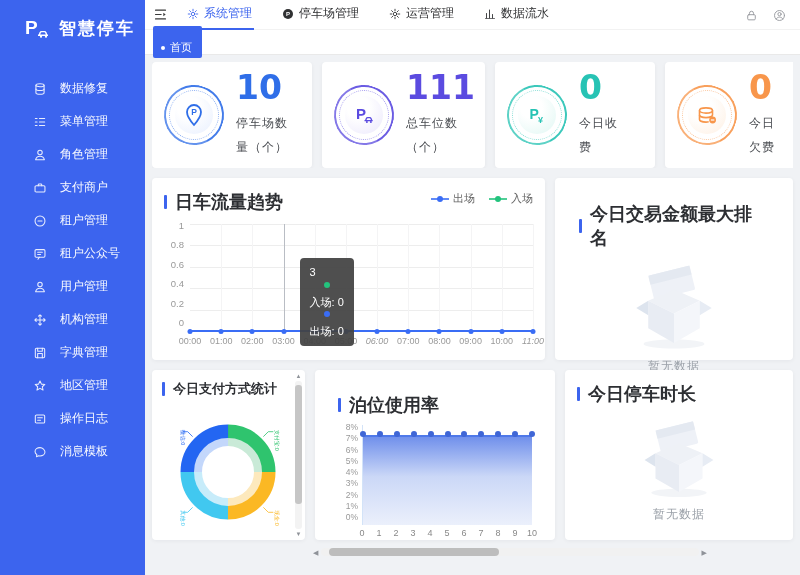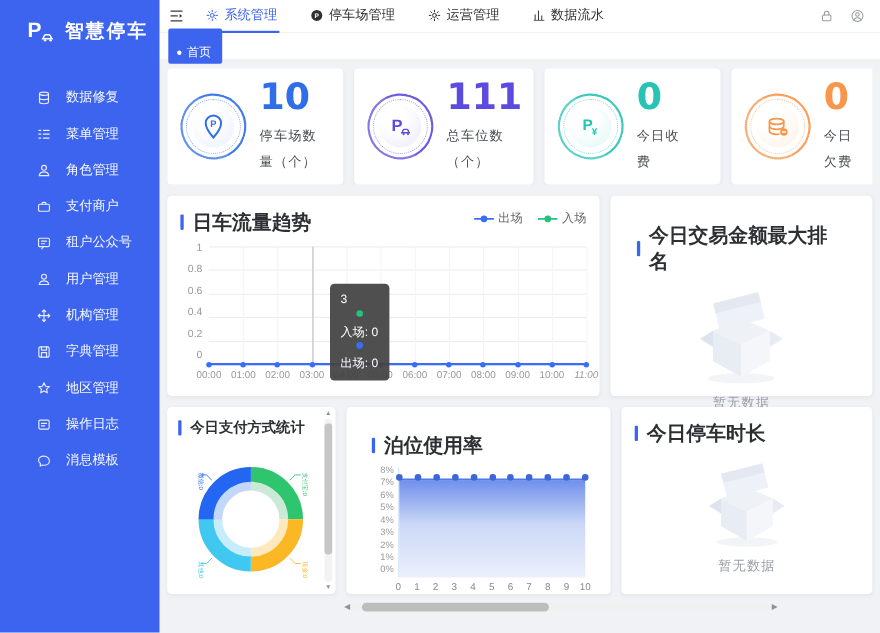--- a/index.html
+++ b/index.html
@@ -160,20 +160,31 @@
       <div class="menu-item">
         <span class="mi-icon">
           <svg width="14" height="14" viewBox="0 0 24 24">
             <g fill="none" stroke="currentColor" stroke-width="1.8" stroke-linecap="round" stroke-linejoin="round">
               <rect x="3.5" y="8" width="17" height="11" rx="2"></rect>
               <path d="M9 8V6.5A1.5 1.5 0 0110.5 5h3A1.5 1.5 0 0115 6.5V8"></path>
             </g>
           </svg>
         </span>
         <span>支付商户</span>
+      </div>
+      <div class="menu-item">
+        <span class="mi-icon">
+          <svg width="14" height="14" viewBox="0 0 24 24">
+            <g fill="none" stroke="currentColor" stroke-width="1.8" stroke-linecap="round" stroke-linejoin="round">
+              <circle cx="12" cy="12" r="8.5"></circle>
+              <path d="M8.5 12h7"></path>
+            </g>
+          </svg>
+        </span>
+        <span>租户管理</span>
       </div>
       <div class="menu-item">
         <span class="mi-icon">
           <svg width="14" height="14" viewBox="0 0 24 24">
             <g fill="none" stroke="currentColor" stroke-width="1.8" stroke-linecap="round" stroke-linejoin="round">
               <rect x="3.5" y="4.5" width="17" height="13" rx="2"></rect>
               <path d="M8.5 21l2.5-3.5"></path>
               <path d="M8 9h8M8 13h5"></path>
             </g>
           </svg>
@@ -481,21 +492,21 @@
             </div>
           </div>
       </div>
       <div class="xlabels" id="flow-x">
           <span style="left: 0%;">00:00</span>
           <span style="left: 9.09091%;">01:00</span>
           <span style="left: 18.1818%;">02:00</span>
           <span style="left: 27.2727%;">03:00</span>
           <span style="left: 36.3636%;">04:00</span>
           <span style="left: 45.4545%;">05:00</span>
-          <span style="left: 54.5455%;">06:00</span>
+          <span style="left: 54.5455%; font-style: italic;">06:00</span>
           <span style="left: 63.6364%;">07:00</span>
           <span style="left: 72.7273%;">08:00</span>
           <span style="left: 81.8182%;">09:00</span>
           <span style="left: 90.9091%;">10:00</span>
           <span style="left: 100%; font-style: italic;">11:00</span>
         </div>
     </section>
 
     <section class="card rank-card">
       <div class="card-title">

